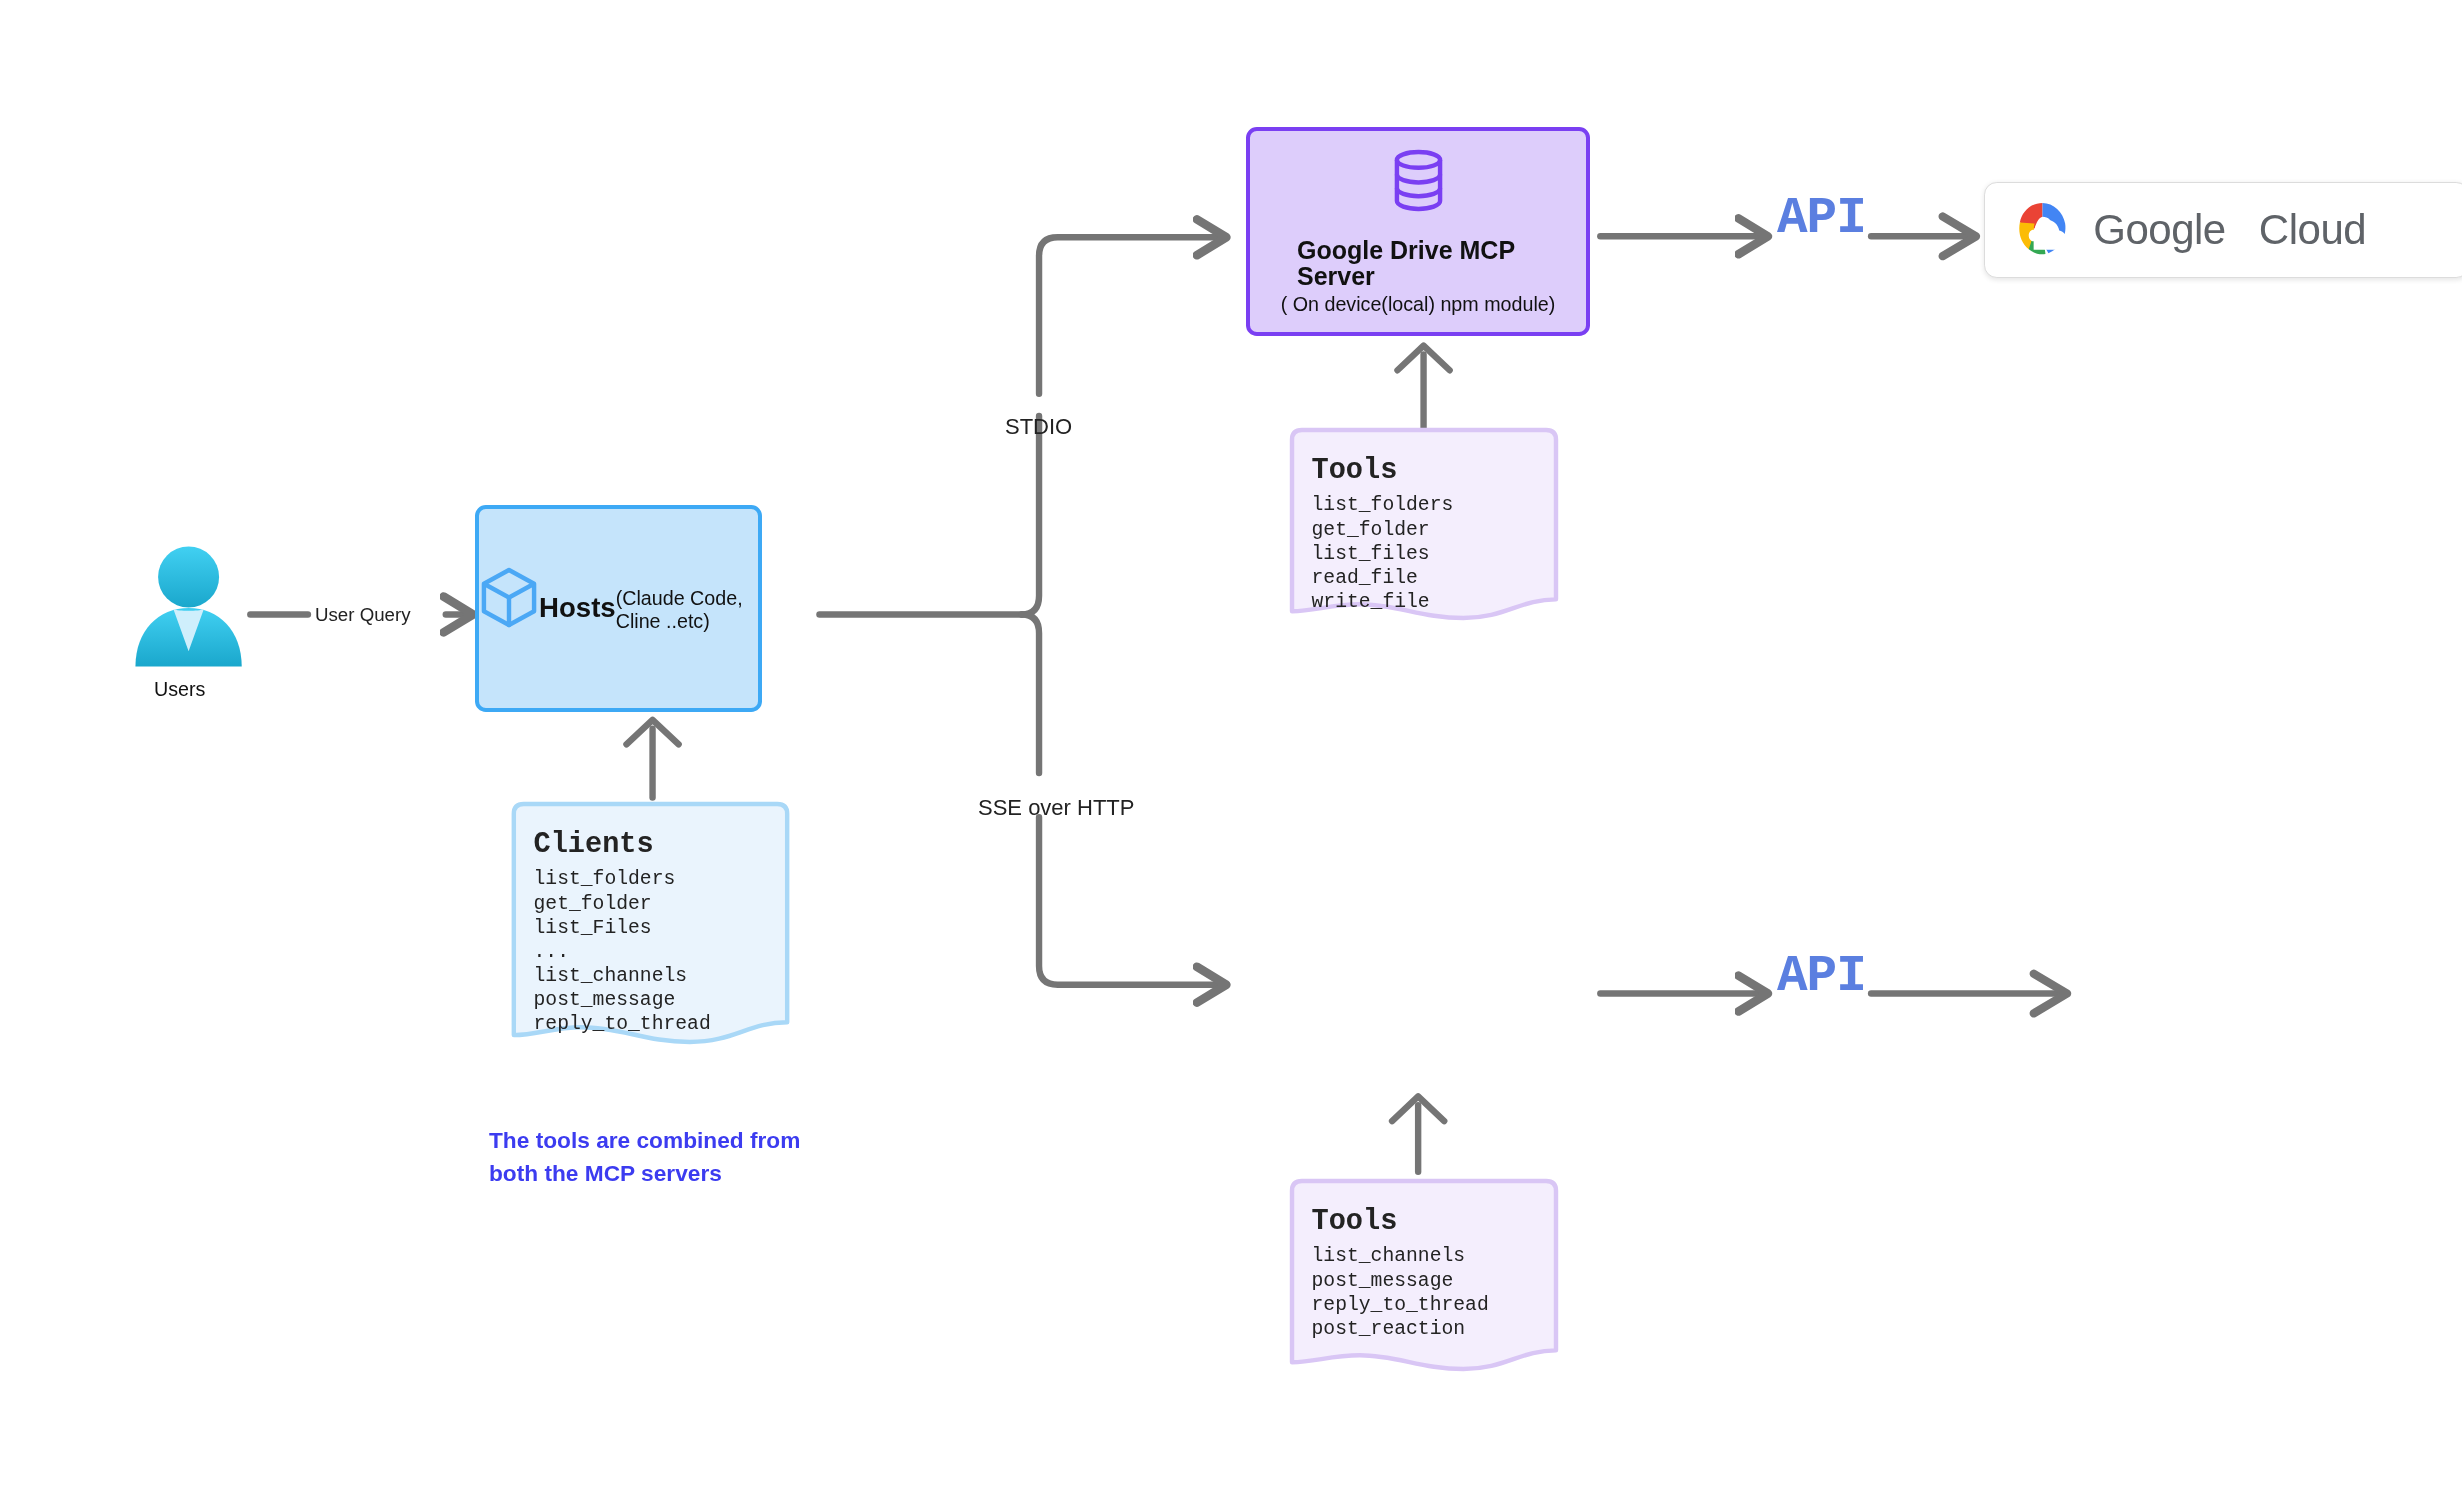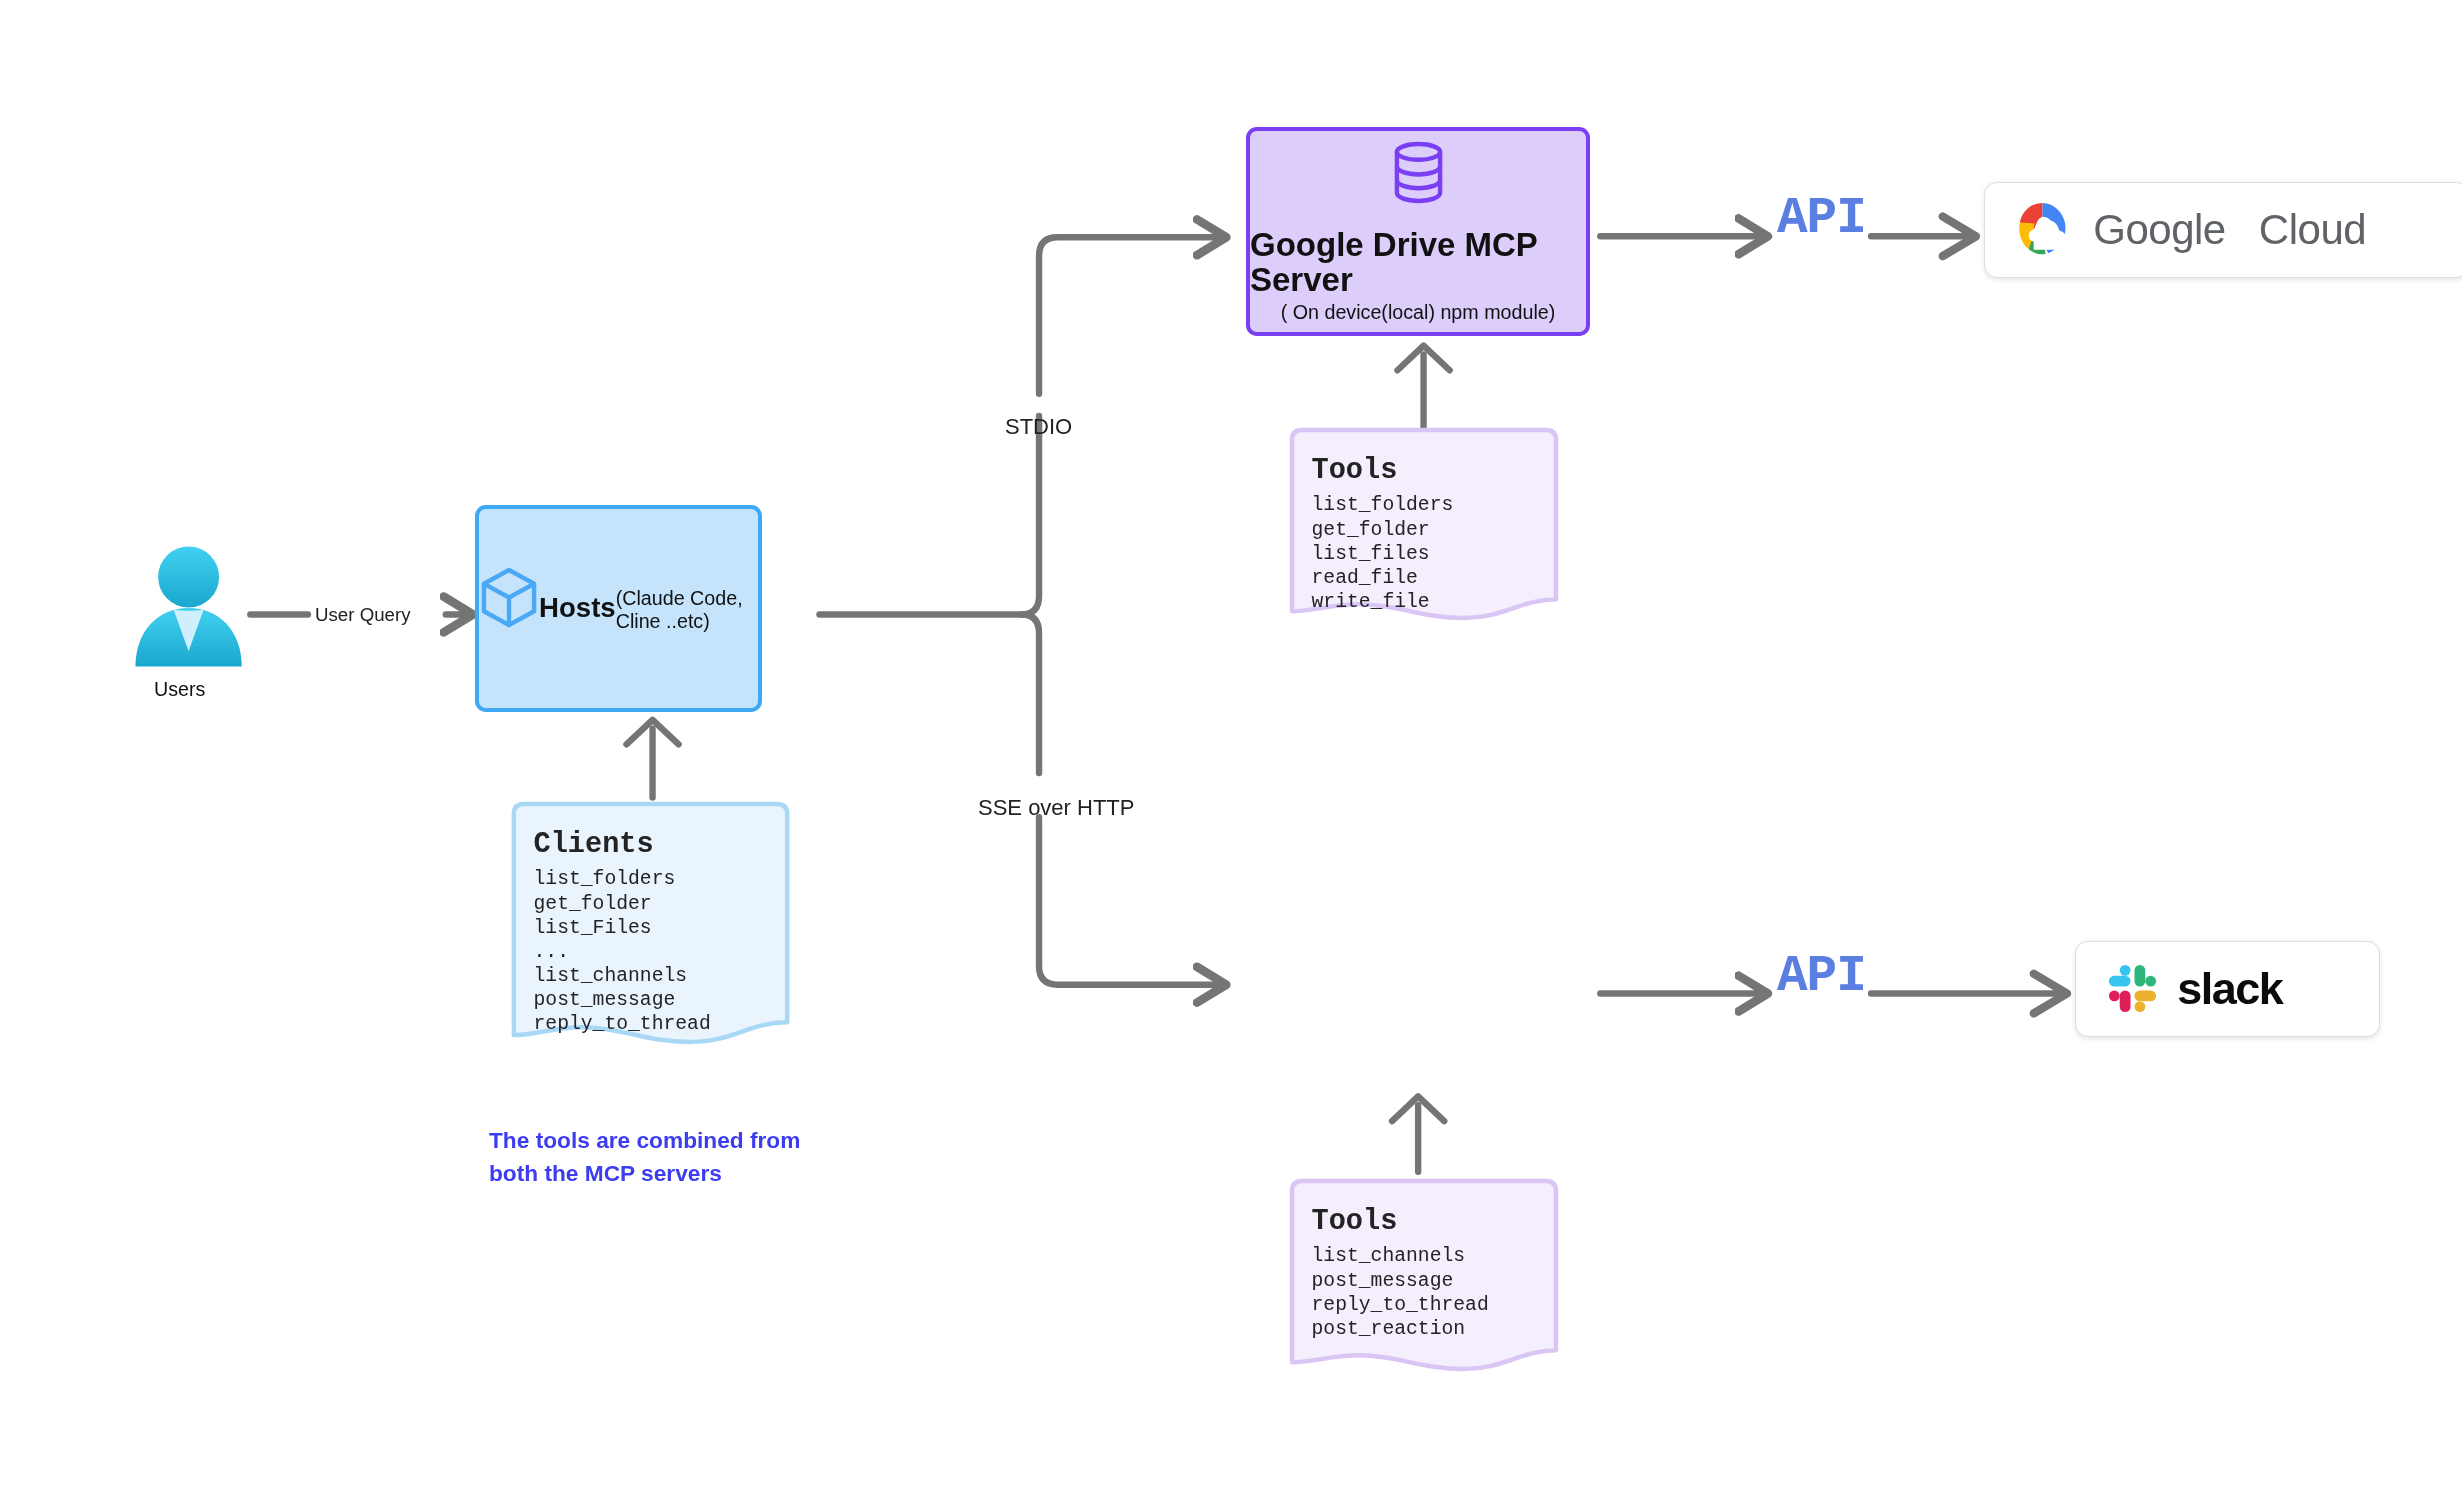--- a/index.html
+++ b/index.html
@@ -19,21 +19,21 @@
   .hostbox .cube{margin-top:3px;margin-bottom:23.6px;}
   .hostbox .title{font-size:27.6px;font-weight:bold;color:#111;line-height:1.05;}
   .hostbox .sub{font-size:19.7px;color:#111;margin-top:3.9px;}
 
   .srvbox{
     width:344px;height:209px;background:#ddcdfb;
     border:4.4px solid #7a3ff2;border-radius:10.8px;box-sizing:border-box;
     display:flex;flex-direction:column;align-items:center;justify-content:center;
   }
   .srvbox .cyl{margin-top:2px;margin-bottom:22.7px;}
-  .srvbox .title{font-size:33px;font-weight:bold;color:#111;line-height:1.05;}
+  .srvbox .title{font-size:25px;font-weight:bold;color:#111;line-height:1.05;margin-left:47px;}
   .srvbox .sub{font-size:19.7px;color:#111;margin-top:3.9px;}
   #gdrive-box{left:1246px;top:127px;}
   #slack-box{left:1246px;top:884px;}
 
   
   .note{position:absolute;}
   .note svg{position:absolute;left:0;top:0;}
   .note .inner{position:relative;padding:27.6px 0 0 30.5px;}
   .note .nhead{font-family:"Liberation Mono",monospace;font-size:28.6px;font-weight:bold;color:#232323;
                margin-bottom:6.9px;letter-spacing:0px;}
@@ -227,32 +227,15 @@
       <div class="nhead">Tools</div>
       <div class="nline">list_channels</div>
       <div class="nline">post_message</div>
       <div class="nline">reply_to_thread</div>
       <div class="nline">post_reaction</div>
     </div>
   </div>
 
   <div class="abs apitext" id="api-bot">API</div>
 
-  <div class="abs chip" id="slack-chip">
-    <span>
-      <svg width="55" height="55" viewBox="0 0 112 112">
-        <g>
-          <rect x="30" y="8" width="22" height="22" rx="11" fill="#36c5f0"></rect>
-          <rect x="8" y="30" width="44" height="22" rx="11" fill="#36c5f0"></rect>
-          <rect x="60" y="8" width="22" height="44" rx="11" fill="#2eb67d"></rect>
-          <rect x="82" y="30" width="22" height="22" rx="11" fill="#2eb67d"></rect>
-          <rect x="60" y="82" width="22" height="22" rx="11" fill="#ecb22e"></rect>
-          <rect x="60" y="60" width="44" height="22" rx="11" fill="#ecb22e"></rect>
-          <rect x="30" y="60" width="22" height="44" rx="11" fill="#e01e5a"></rect>
-          <rect x="8" y="60" width="22" height="22" rx="11" fill="#e01e5a"></rect>
-        </g>
-      </svg>
-    </span>
-    <span class="slack-word">slack</span>
-  </div>
 
 </div>
 
 
 </body></html>

